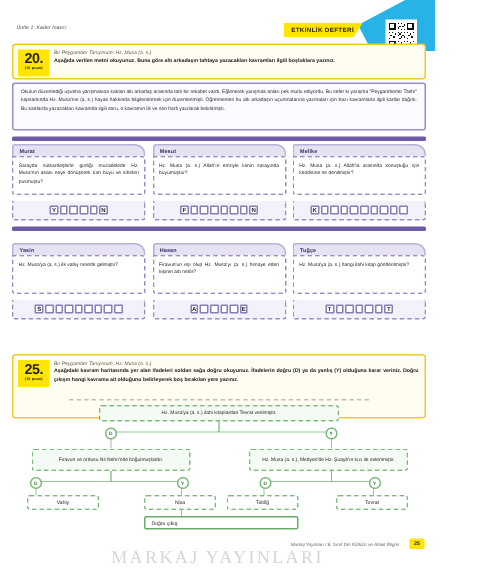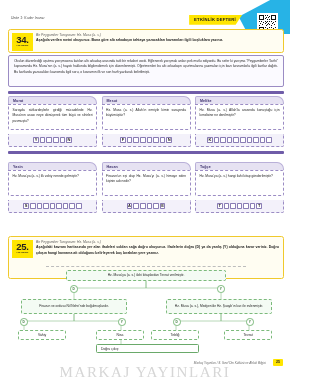--- a/index.html
+++ b/index.html
@@ -379,21 +379,21 @@
     color: #231f20;
     padding: 1.4px 3px;
     border-radius: 1px;
   }
   .watermark {
     position: absolute;
     left: 50%;
     transform: translateX(-50%);
     top: 364px;
     font-family: "Liberation Serif", serif;
-    font-size: 15px;
+    font-size: 12px;
     letter-spacing: 1.6px;
     color: #d6d6d6;
     white-space: nowrap;
   }
 </style>
 </head>
 <body>
 
 <div class="corner-wrap">
   <div class="corner-cyan"></div>
@@ -455,21 +455,21 @@
           <rect x="13" y="17" width="1" height="1"></rect>
         <rect x="15" y="17" width="1" height="1"></rect>
           <rect x="17" y="15" width="1" height="1"></rect>
       </g>
     </svg>
   </div>
 </div>
 
 <div class="q-block" id="q24-block">
   <div class="q-badge">
-    <span class="num">34.</span>
+    <span class="num">20.</span>
     <span class="pts">(10 puan)</span>
   </div>
   <div class="q-body">
     <div class="q-topic">Bir Peygamber Tanıyorum: Hz. Musa (a. s.)</div>
     <div class="q-instr">Aşağıda verilen metni okuyunuz. Buna göre altı arkadaşın tahtaya yazacakları kavramları ilgili boşluklara yazınız.</div>
   </div>
 </div>
 
 <div class="passage">
   <p>Okulun düzenlediği uşutma yarışmasına katılan altı arkadaş arasında tatlı bir rekabet vardı. Eğlenerek yarışmak anları pek mutlu ediyordu. Bu sefer ki yarışma "Peygamberler Tarihi" kapsamında Hz. Musa'nın (a. s.) hayatı hakkında bilgilendirmek için düzenlenmişti. Öğretmenleri bu altı arkadaşın uçurtmalarına yazmaları için bazı kavramlarla ilgili kartlar dağıttı. Bu kartlarda yazacakları kavramda ilgili soru, o kavramın ilk ve son harfi yazılarak belirtilmişti.</p>

